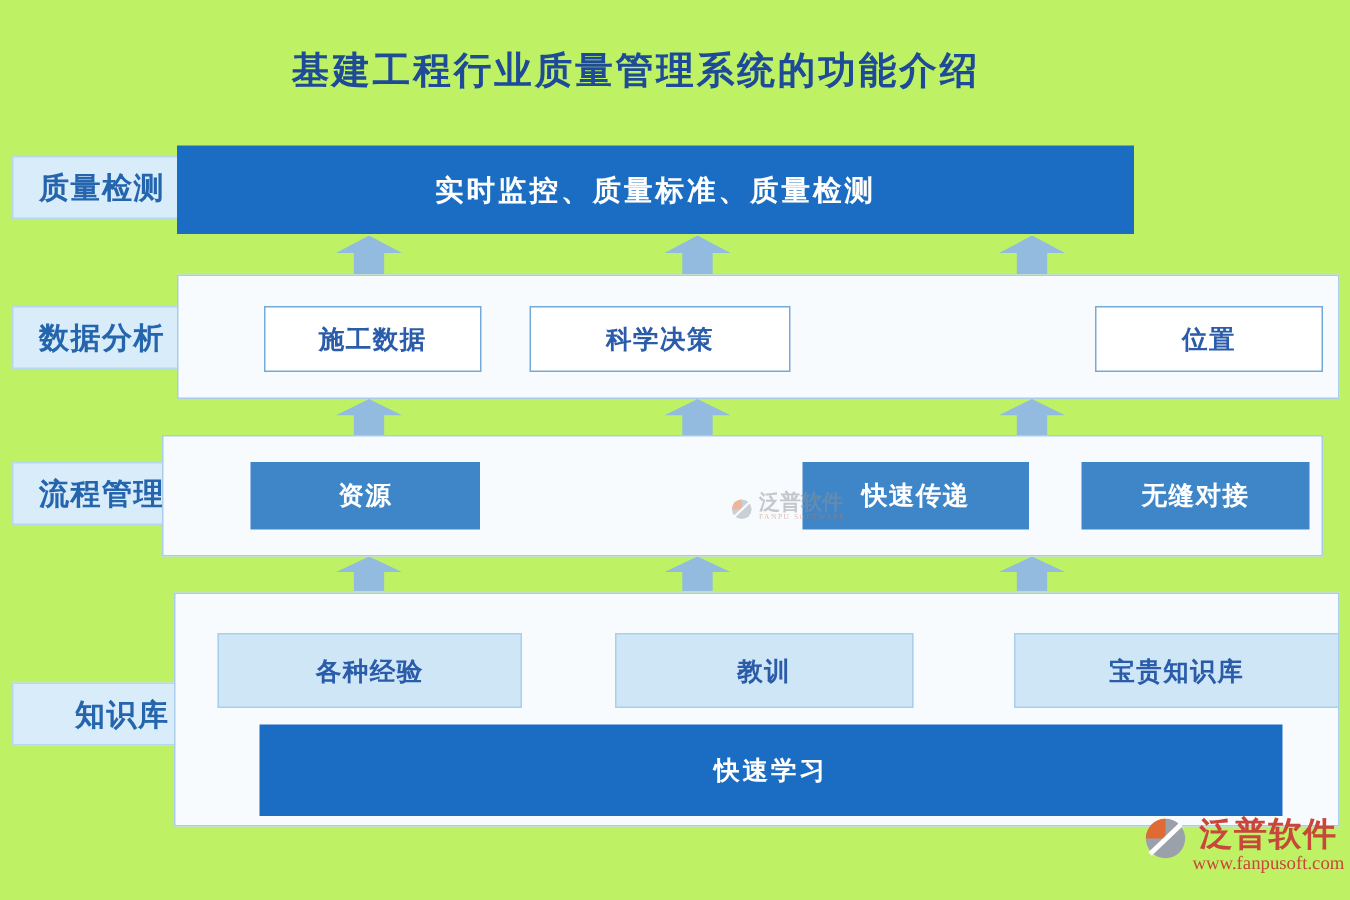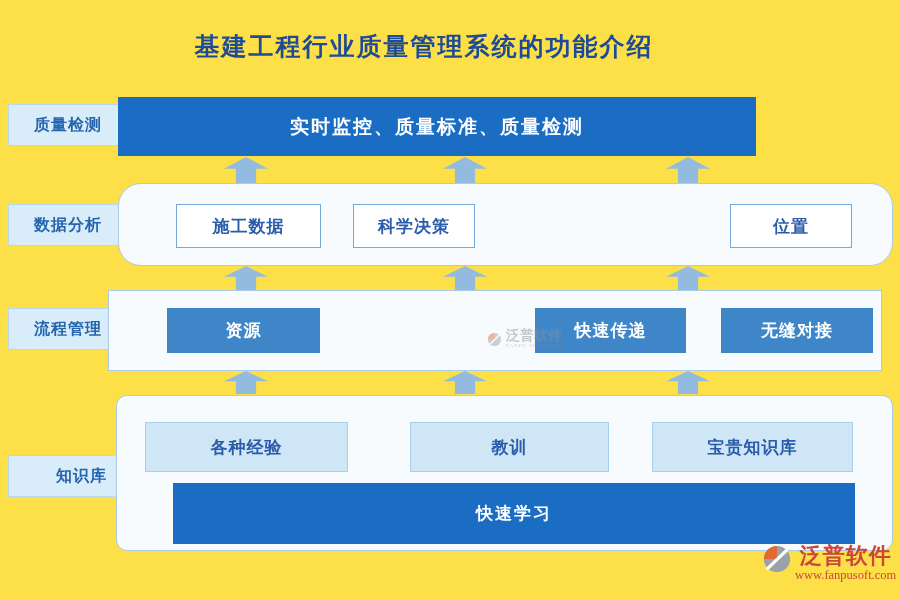--- a/index.html
+++ b/index.html
@@ -1,27 +1,27 @@
 <!DOCTYPE html>
 <html><head>
 <meta charset="utf-8">
 <style>
   html,body{margin:0;padding:0;background:#fff;}
   .canvas{
-    position:relative;width:900px;height:600px;background:#fde047;overflow:hidden;
+    position:relative;width:900px;height:600px;background:#bef264;overflow:hidden;
     font-family:"Liberation Serif","DejaVu Serif",serif;
   }
   .title{
     position:absolute;top:30px;left:0;width:848px;text-align:center;
     font-size:25px;font-weight:bold;color:#1e4b97;letter-spacing:2px;white-space:nowrap;
   }
   .side-label{
     position:absolute;left:8px;width:120px;height:42px;box-sizing:border-box;
     background:#d9ecf9;border:1px solid #b5d7f0;color:#2565ae;
-    font-size:16px;font-weight:bold;display:flex;align-items:center;justify-content:center;
+    font-size:20px;font-weight:bold;display:flex;align-items:center;justify-content:center;
     letter-spacing:1px;
   }
   .banner-top{
     position:absolute;left:118px;top:97px;width:638px;height:59px;background:#1a6dc2;
     color:#ffffff;font-size:19px;font-weight:bold;letter-spacing:2px;
     display:flex;align-items:center;justify-content:center;
   }
   .row-container{
     position:absolute;background:#f8fbfe;border:1px solid #aacbe9;box-sizing:border-box;
   }
@@ -73,24 +73,24 @@
   <div class="side-label" style="top:204px;">数据分析</div>
   <div class="side-label" style="top:308px;">流程管理</div>
   <div class="side-label" style="top:455px;padding-left:27px;">知识库</div>
 
   <div class="banner-top">实时监控、质量标准、质量检测</div>
 
   <span class="up-arrow" style="left:224px;top:157px;"></span>
   <span class="up-arrow" style="left:443px;top:157px;"></span>
   <span class="up-arrow" style="left:666px;top:157px;"></span>
 
-  <div class="row-container" style="left:118px;top:183px;width:775px;height:83px;border-radius:23px;">
+  <div class="row-container" style="left:118px;top:183px;width:775px;height:83px;">
     <div class="white-box" style="left:57px;top:20px;width:145px;">施工数据</div>
-    <div class="white-box" style="left:234px;top:20px;width:122px;font-family:Liberation Serif, serif;">科学决策</div>
-    <div class="white-box" style="left:611px;top:20px;width:122px;text-align:center;">位置</div>
+    <div class="white-box" style="left:234px;top:20px;width:174px;font-family:Liberation Serif, serif;">科学决策</div>
+    <div class="white-box" style="left:611px;top:20px;width:152px;text-align:center;">位置</div>
   </div>
 
   <span class="up-arrow" style="left:224px;top:266px;height:24px;"></span>
   <span class="up-arrow" style="left:443px;top:266px;height:24px;"></span>
   <span class="up-arrow" style="left:666px;top:266px;height:24px;"></span>
 
   <div class="row-container" style="left:108px;top:290px;width:774px;height:81px;">
     <div class="blue-box" style="left:58px;top:17px;width:153px;">资源</div>
     <div class="blue-box" style="left:426px;top:17px;width:151px;">快速传递</div>
     <div class="blue-box" style="left:612px;top:17px;width:152px;text-align:right;">无缝对接</div>
@@ -104,24 +104,24 @@
         <div class="wm-txt">泛普软件</div>
         <div class="wm-sub">FANPU SOFTWARE</div>
       </div>
     </div>
   </div>
 
   <span class="up-arrow" style="left:224px;top:371px;height:23px;"></span>
   <span class="up-arrow" style="left:443px;top:371px;height:23px;"></span>
   <span class="up-arrow" style="left:666px;top:371px;height:23px;"></span>
 
-  <div class="row-container" style="left:116px;top:395px;width:777px;height:156px;border-radius:11px;">
+  <div class="row-container" style="left:116px;top:395px;width:777px;height:156px;">
     <div class="light-box" style="left:28px;top:26px;width:203px;">各种经验</div>
     <div class="light-box" style="left:293px;top:26px;width:199px;">教训</div>
-    <div class="light-box" style="left:535px;top:26px;width:201px;">宝贵知识库</div>
+    <div class="light-box" style="left:559px;top:26px;width:217px;">宝贵知识库</div>
     <div class="banner-bottom">快速学习</div>
   </div>
 
   <div class="footer-logo">
     <svg width="30" height="30" viewBox="0 0 32 32">
       <circle cx="16" cy="16" r="14" fill="#9aa1aa"></circle>
       <path d="M16 16 L2 16 A14 14 0 0 1 16 2 Z" fill="#e06a33"></path>
       <path d="M27 6 L5 27" stroke="#ffffff" stroke-width="3.5"></path>
     </svg>
     <div class="footer-text">

